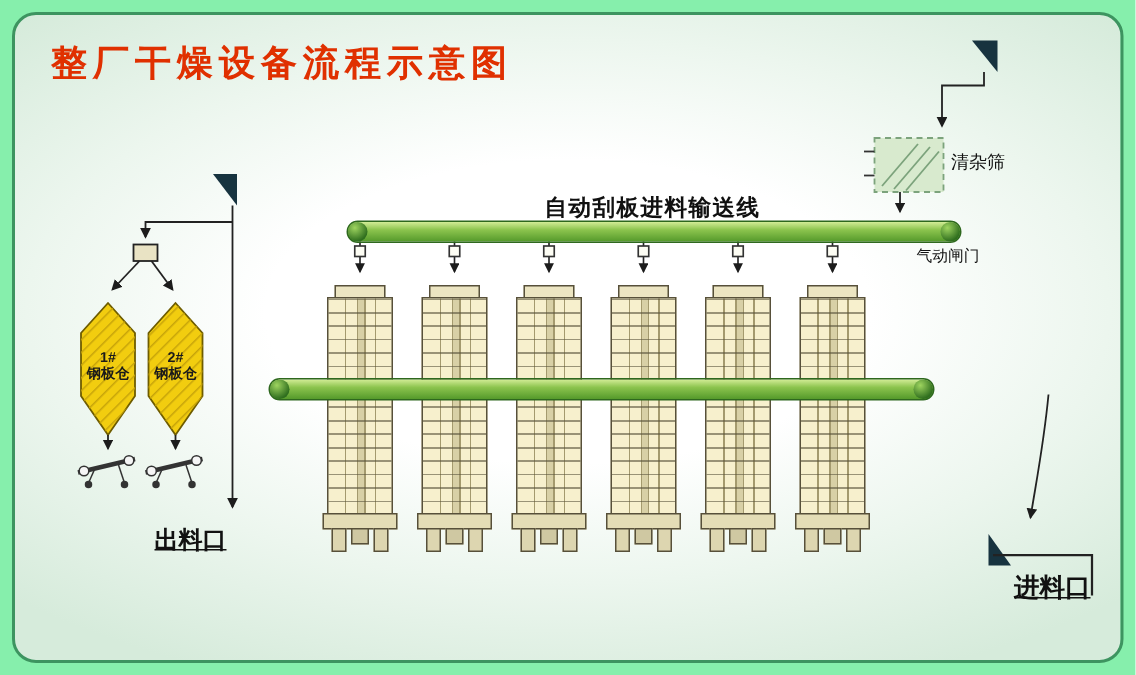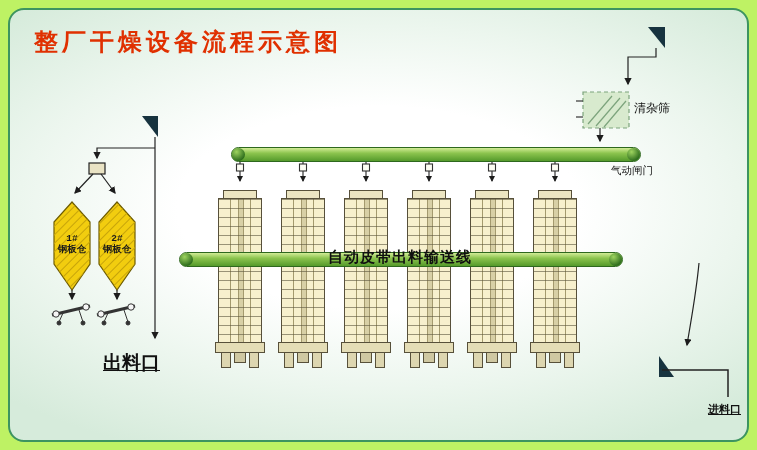--- a/index.html
+++ b/index.html
@@ -1,17 +1,17 @@
 <!DOCTYPE html>
 <html><head>
 <meta charset="utf-8">
 <style>
   html,body{margin:0;padding:0;background:#fff;}
-  .stage{position:relative;width:757px;height:450px;background:#bef264;overflow:hidden;
-         font-family:Liberation Mono, monospace;}
+  .stage{position:relative;width:757px;height:450px;background:#86efac;overflow:hidden;
+         font-family:Liberation Sans, sans-serif;}
   .panel{position:absolute;left:8px;top:8px;right:8px;bottom:8px;
          border:2px solid #3d9460;border-radius:16px;
          background:radial-gradient(ellipse 72% 62% at 50% 46%, #ffffff 38%, #ecf6ee 68%, #d6ebdb 100%);}
   .title{position:absolute;left:34px;top:26px;font-size:24px;font-weight:bold;color:#e03000;
          letter-spacing:4px;z-index:6;white-space:nowrap;}
   .art{position:absolute;left:0;top:0;width:757px;height:450px;z-index:3;}
 
   
   .tower{position:absolute;top:190px;width:46px;height:182px;z-index:2;}
   .t-cap{position:absolute;top:0;left:6px;width:32px;height:7px;background:#ece5c2;border:1px solid #57503a;}
@@ -36,22 +36,22 @@
   .top-conv{left:231px;top:147px;width:408px;}
   .mid-conv{left:179px;top:252px;width:442px;}
   .conv-label{position:absolute;font-weight:bold;font-size:15px;color:#101010;text-align:center;
               letter-spacing:1px;z-index:5;white-space:nowrap;}
   .conv-label.top{left:231px;top:129px;width:408px;}
   .conv-label.mid{left:179px;top:251px;width:442px;line-height:15px;}
 
   .lbl{position:absolute;color:#111;z-index:6;white-space:nowrap;}
   .cleaner-lbl{left:634px;top:100px;font-size:12px;text-align:right;}
   .gate-lbl{left:563px;top:164px;font-size:10.5px;margin-left:48px;}
-  .outlet-lbl{left:103px;top:350px;font-size:19px;font-weight:bold;text-decoration:underline;}
-  .inlet-lbl{left:676px;top:402px;font-size:11px;font-weight:bold;text-decoration:underline;margin-left:32px;}
+  .outlet-lbl{left:103px;top:350px;font-size:16px;font-weight:bold;text-decoration:underline;}
+  .inlet-lbl{left:676px;top:380px;font-size:17px;font-weight:bold;text-decoration:underline;}
 
   .silo-label{position:absolute;width:36px;text-align:center;font-size:9.5px;line-height:11px;
               font-weight:bold;color:#1a1a1a;z-index:6;}
   .s1{left:54px;top:233px;}.s2{left:99px;top:233px;}
 </style>
 </head>
 <body>
 
 <div class="stage">
   <div class="panel"></div>
@@ -184,23 +184,23 @@
   <div class="tower" style="left:532px">
     <div class="t-cap"></div>
     <div class="t-body"></div>
     <div class="t-base"></div>
     <div class="t-leg l"></div>
     <div class="t-leg r"></div>
     <div class="t-ch"></div>
   </div>
 
   <div class="conveyor top-conv"></div>
+  <div class="conv-label top">自动刮板进料输送线</div>
 
   <div class="conveyor mid-conv"></div>
-  <div class="conv-label mid">自动皮带出料输送线</div>
 
   <div class="lbl cleaner-lbl">清杂筛</div>
   <div class="lbl gate-lbl">气动闸门</div>
   <div class="lbl outlet-lbl">出料口</div>
   <div class="lbl inlet-lbl">进料口</div>
 
   <div class="silo-label s1">
     <div>1#</div>
     <div>钢板仓</div>
   </div>

